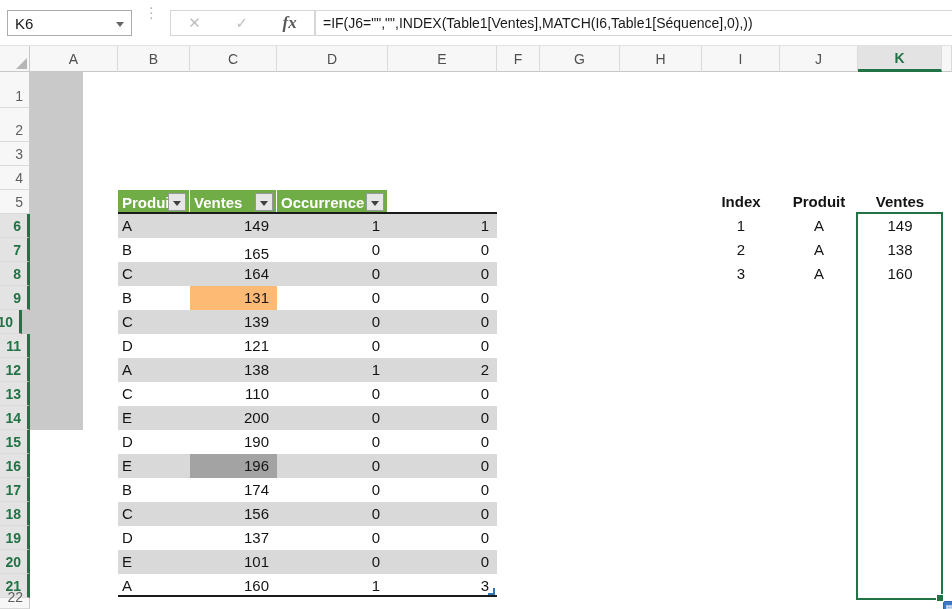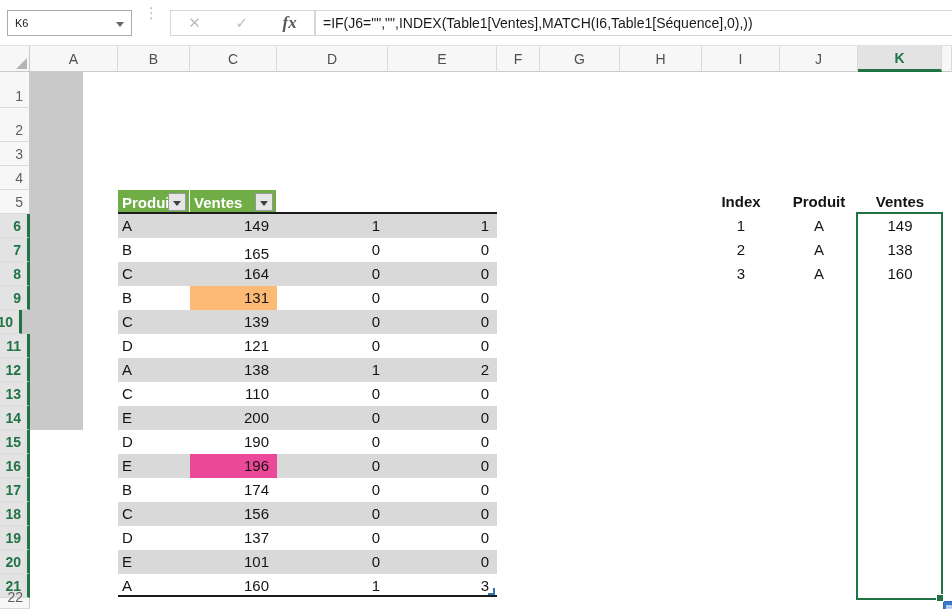--- a/index.html
+++ b/index.html
@@ -9,21 +9,21 @@
     font-family:"Liberation Sans","DejaVu Sans",sans-serif; background:#fff;
   }
   
   #formula-bar {
     position:absolute; left:0; top:0; width:952px; height:46px;
     background:#ffffff; border-bottom:1px solid #e1e1e1;
   }
   #name-box {
     position:absolute; left:7px; top:10px; width:125px; height:26px;
     background:#fff; border:1px solid #ababab; display:flex; align-items:center;
-    font-size:11px; color:#1a1a1a; padding-left:7px; cursor:default;
+    font-size:15px; color:#1a1a1a; padding-left:7px; cursor:default;
   }
   #name-box .nb-arrow {
     position:absolute; right:7px; top:11px; width:0; height:0;
     border-left:4px solid transparent; border-right:4px solid transparent;
     border-top:5px solid #666;
   }
   #fb-dots {
     position:absolute; left:144px; top:8px; color:#b9b9b9; font-size:15px;
     line-height:10px; letter-spacing:0; user-select:none;
   }
@@ -153,20 +153,23 @@
       <div class="rhcell sel" style="left: 0px; top: 528px; width: 30px; height: 24px;">21</div>
       <div class="rhcell" style="left: 0px; top: 552px; width: 30px; height: 11px;">22</div>
       <div class="cell al title-cell" style="left: 38px; top: 26px; width: 420px; height: 36px;"></div>
       <div class="cell al subtitle-cell" style="left: 38px; top: 62px; width: 420px; height: 34px;"></div>
       <div class="thead" style="left: 118px; top: 144px; width: 72px; height: 24px; background: rgb(112, 173, 71);">Produit<div class="fbtn" style="right: 3px; top: 3px;">
           <div class="tri"></div>
         </div></div>
       <div class="thead" style="left: 190px; top: 144px; width: 87px; height: 24px; background: rgb(112, 173, 71);">Ventes<div class="fbtn" style="right: 3px; top: 3px;">
           <div class="tri"></div>
         </div></div>
+      <div class="thead" style="left: 277px; top: 144px; width: 111px; height: 24px; background: rgb(112, 173, 71);">Occurrence<div class="fbtn" style="right: 3px; top: 3px;">
+          <div class="tri"></div>
+        </div></div>
       <div class="line" style="left: 118px; top: 166px; width: 379px; height: 2px;"></div>
       <div class="cell al" style="left: 118px; top: 168px; width: 72px; height: 24px; background: rgb(217, 217, 217);">A</div>
       <div class="cell ar" style="left: 190px; top: 168px; width: 87px; height: 24px; background: rgb(217, 217, 217);">149</div>
       <div class="cell ar" style="left: 277px; top: 168px; width: 111px; height: 24px; background: rgb(217, 217, 217);">1</div>
       <div class="cell ar" style="left: 388px; top: 168px; width: 109px; height: 24px; background: rgb(217, 217, 217);">1</div>
       <div class="cell al" style="left: 118px; top: 192px; width: 72px; height: 24px; background: rgb(255, 255, 255);">B</div>
       <div class="cell ar" style="left: 190px; top: 192px; width: 87px; height: 28px; background: rgb(255, 255, 255);">165</div>
       <div class="cell ar" style="left: 277px; top: 192px; width: 111px; height: 24px; background: rgb(255, 255, 255);">0</div>
       <div class="cell ar" style="left: 388px; top: 192px; width: 109px; height: 24px; background: rgb(255, 255, 255);">0</div>
       <div class="cell al" style="left: 118px; top: 216px; width: 72px; height: 24px; background: rgb(217, 217, 217);">C</div>
@@ -195,21 +198,21 @@
       <div class="cell ar" style="left: 388px; top: 336px; width: 109px; height: 24px; background: rgb(255, 255, 255);">0</div>
       <div class="cell al" style="left: 118px; top: 360px; width: 72px; height: 24px; background: rgb(217, 217, 217);">E</div>
       <div class="cell ar" style="left: 190px; top: 360px; width: 87px; height: 24px; background: rgb(217, 217, 217);">200</div>
       <div class="cell ar" style="left: 277px; top: 360px; width: 111px; height: 24px; background: rgb(217, 217, 217);">0</div>
       <div class="cell ar" style="left: 388px; top: 360px; width: 109px; height: 24px; background: rgb(217, 217, 217);">0</div>
       <div class="cell al" style="left: 118px; top: 384px; width: 72px; height: 24px; background: rgb(255, 255, 255);">D</div>
       <div class="cell ar" style="left: 190px; top: 384px; width: 87px; height: 24px; background: rgb(255, 255, 255);">190</div>
       <div class="cell ar" style="left: 277px; top: 384px; width: 111px; height: 24px; background: rgb(255, 255, 255);">0</div>
       <div class="cell ar" style="left: 388px; top: 384px; width: 109px; height: 24px; background: rgb(255, 255, 255);">0</div>
       <div class="cell al" style="left: 118px; top: 408px; width: 72px; height: 24px; background: rgb(217, 217, 217);">E</div>
-      <div class="cell ar" style="left: 190px; top: 408px; width: 87px; height: 24px; background: #ec4899;">196</div>
+      <div class="cell ar" style="left: 190px; top: 408px; width: 87px; height: 24px; background: #a3a3a3;">196</div>
       <div class="cell ar" style="left: 277px; top: 408px; width: 111px; height: 24px; background: rgb(217, 217, 217);">0</div>
       <div class="cell ar" style="left: 388px; top: 408px; width: 109px; height: 24px; background: rgb(217, 217, 217);">0</div>
       <div class="cell al" style="left: 118px; top: 432px; width: 72px; height: 24px; background: rgb(255, 255, 255);">B</div>
       <div class="cell ar" style="left: 190px; top: 432px; width: 87px; height: 24px; background: rgb(255, 255, 255);">174</div>
       <div class="cell ar" style="left: 277px; top: 432px; width: 111px; height: 24px; background: rgb(255, 255, 255);">0</div>
       <div class="cell ar" style="left: 388px; top: 432px; width: 109px; height: 24px; background: rgb(255, 255, 255);">0</div>
       <div class="cell al" style="left: 118px; top: 456px; width: 72px; height: 24px; background: rgb(217, 217, 217);">C</div>
       <div class="cell ar" style="left: 190px; top: 456px; width: 87px; height: 24px; background: rgb(217, 217, 217);">156</div>
       <div class="cell ar" style="left: 277px; top: 456px; width: 111px; height: 24px; background: rgb(217, 217, 217);">0</div>
       <div class="cell ar" style="left: 388px; top: 456px; width: 109px; height: 24px; background: rgb(217, 217, 217);">0</div>

